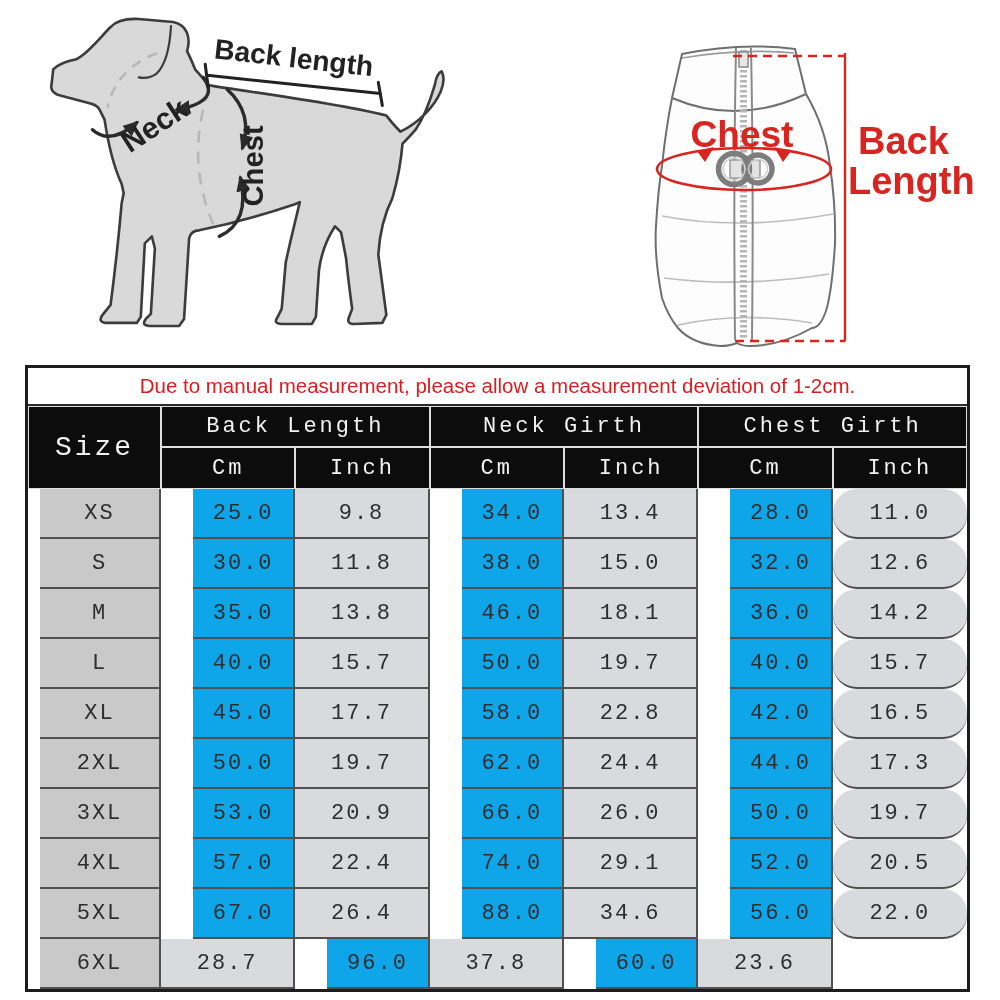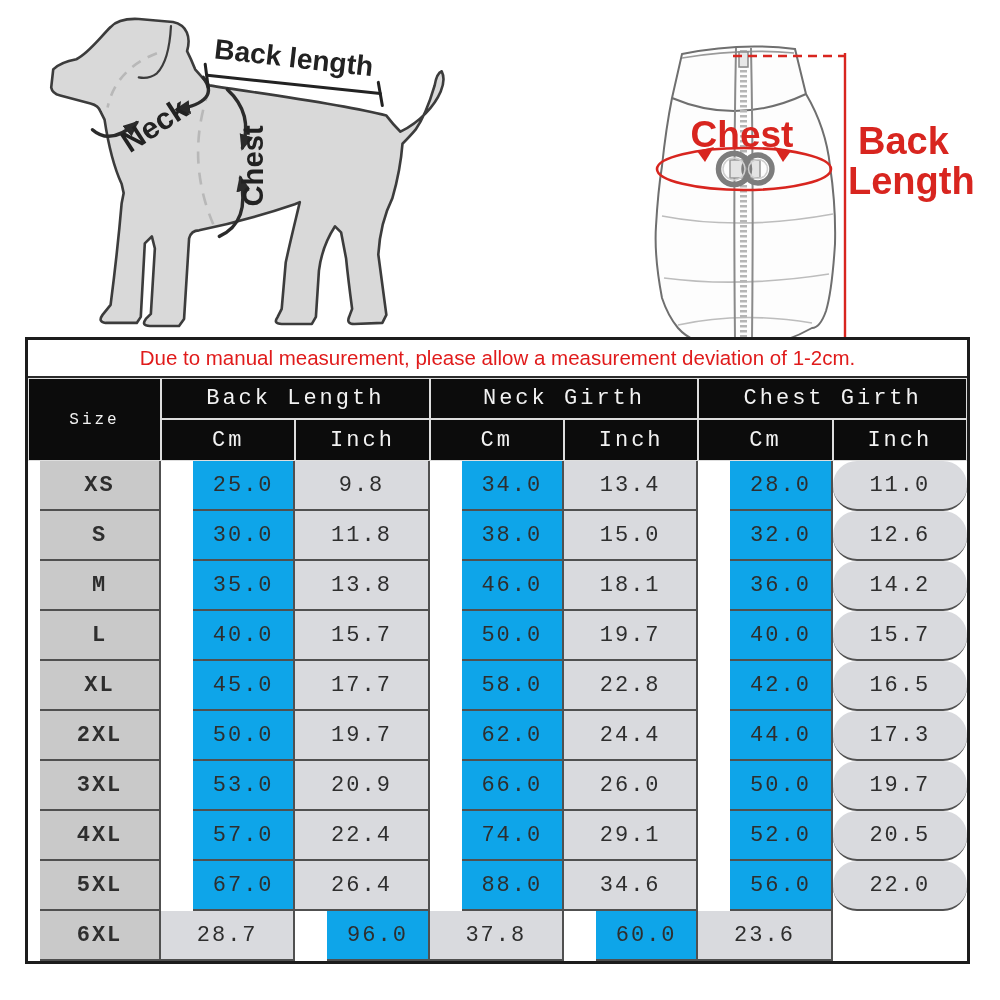--- a/index.html
+++ b/index.html
@@ -8,49 +8,49 @@
     font-family:"Liberation Sans", sans-serif;overflow:hidden;
   }
   
   #dog-svg{position:absolute;left:18px;top:6px;width:468px;height:344px;}
   #vest-svg{position:absolute;left:630px;top:14px;width:370px;height:338px;}
   .annot-text{font-family:"Liberation Sans",sans-serif;font-weight:600;fill:#222222;}
   .red-text{font-family:"Liberation Sans",sans-serif;font-weight:700;fill:#d8251f;}
 
   
   .tbl{
-    position:absolute;left:25px;top:337px;width:945px;
+    position:absolute;left:25px;top:365px;width:945px;
     border:3px solid #1c1c1c;background:#ffffff;box-sizing:border-box;
     font-family:"Liberation Mono", monospace;
   }
   .notice{
     height:38px;display:flex;align-items:center;justify-content:center;
     color:#e01b1b;font-family:"Liberation Sans",sans-serif;font-size:20.5px;font-weight:500;
     background:#ffffff;border-bottom:2px solid #2b2b2b;box-sizing:border-box;
   }
   .hdr{
     display:grid;grid-template-columns:133px repeat(6,1fr);
     grid-template-rows:41px 42px;background:#0c0c0c;
   }
   .hdr .h{
     background:#0c0c0c;color:#f2f2f2;display:flex;align-items:center;justify-content:center;
     border:1px solid #dedede;box-sizing:border-box;font-size:22px;letter-spacing:3px;
   }
-  .hdr .size-h{grid-row:1 / span 2;grid-column:1;font-size:16px;}
+  .hdr .size-h{grid-row:1 / span 2;grid-column:1;font-size:28px;}
   .hdr .grp{grid-column:span 2;}
   .body{
     display:grid;grid-template-columns:133px repeat(6,1fr);grid-auto-rows:50px;
   }
   .body .td{
     display:flex;align-items:center;justify-content:center;
     border-right:2px solid #505050;border-bottom:2px solid #505050;box-sizing:border-box;
     font-size:22px;color:#2e2e2e;letter-spacing:2px;
   }
   .body .td:nth-child(7n){border-right:none;border-radius:24px;}
-  .td.size{background:#c9c9c9;font-weight:700;margin-left:12px;}
+  .td.size{background:#c9c9c9;font-weight:400;margin-left:12px;}
   .td.cm{background:#0ea5e9;margin-left:32px;}
   .td.inch{background:#d9dade;text-align:center;}
 </style>
 </head>
 <body>
 
 <svg id="dog-svg" viewBox="0 0 465 340">
   <defs>
     <marker id="ah" markerUnits="userSpaceOnUse" markerWidth="18" markerHeight="16" refX="13" refY="7" orient="auto">
       <path d="M0,0 L16,7 L0,14 Z" fill="#2b2b2b"></path>

